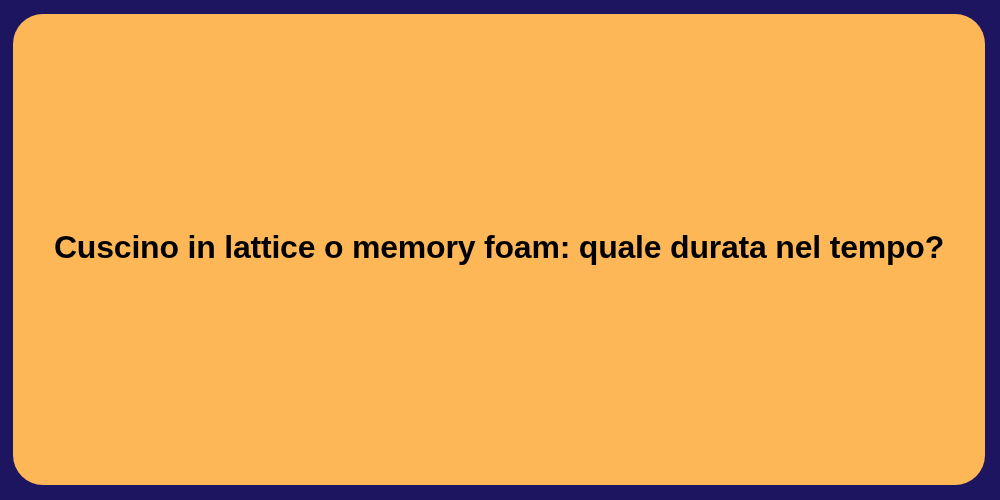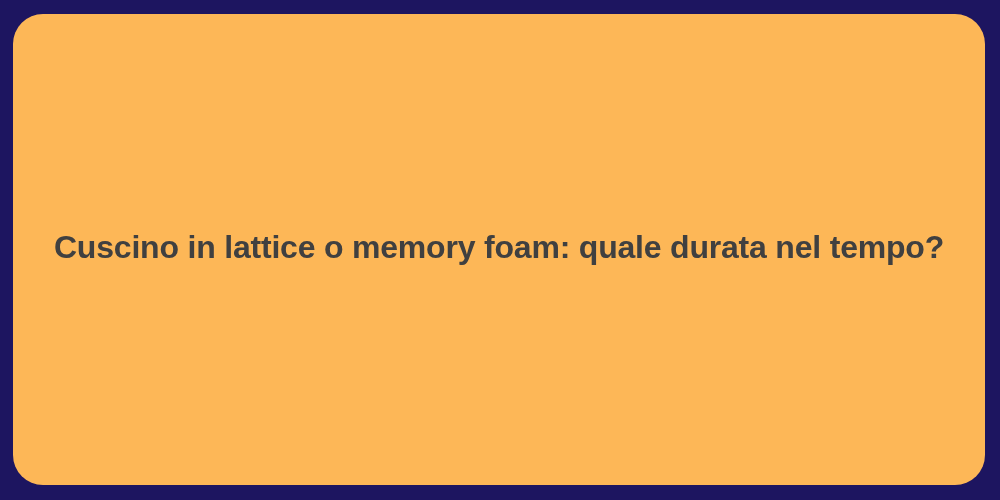--- a/index.html
+++ b/index.html
@@ -56,16 +56,16 @@
     letter-spacing: -0.2px;
     white-space: nowrap;
   }
 </style>
 </head>
 <body>
 
 <div id="card-canvas" style="background: rgb(29, 21, 96);">
   <div id="card-panel" style="background: rgb(253, 183, 87);">
     <div id="headline-wrap">
-      <h1 id="headline" style="color: #404040; font-size: 32px;">Cuscino in lattice o memory foam: quale durata nel tempo?</h1>
+      <h1 id="headline" style="color: #000000; font-size: 32px;">Cuscino in lattice o memory foam: quale durata nel tempo?</h1>
     </div>
   </div>
 </div>
 
 </body></html>

